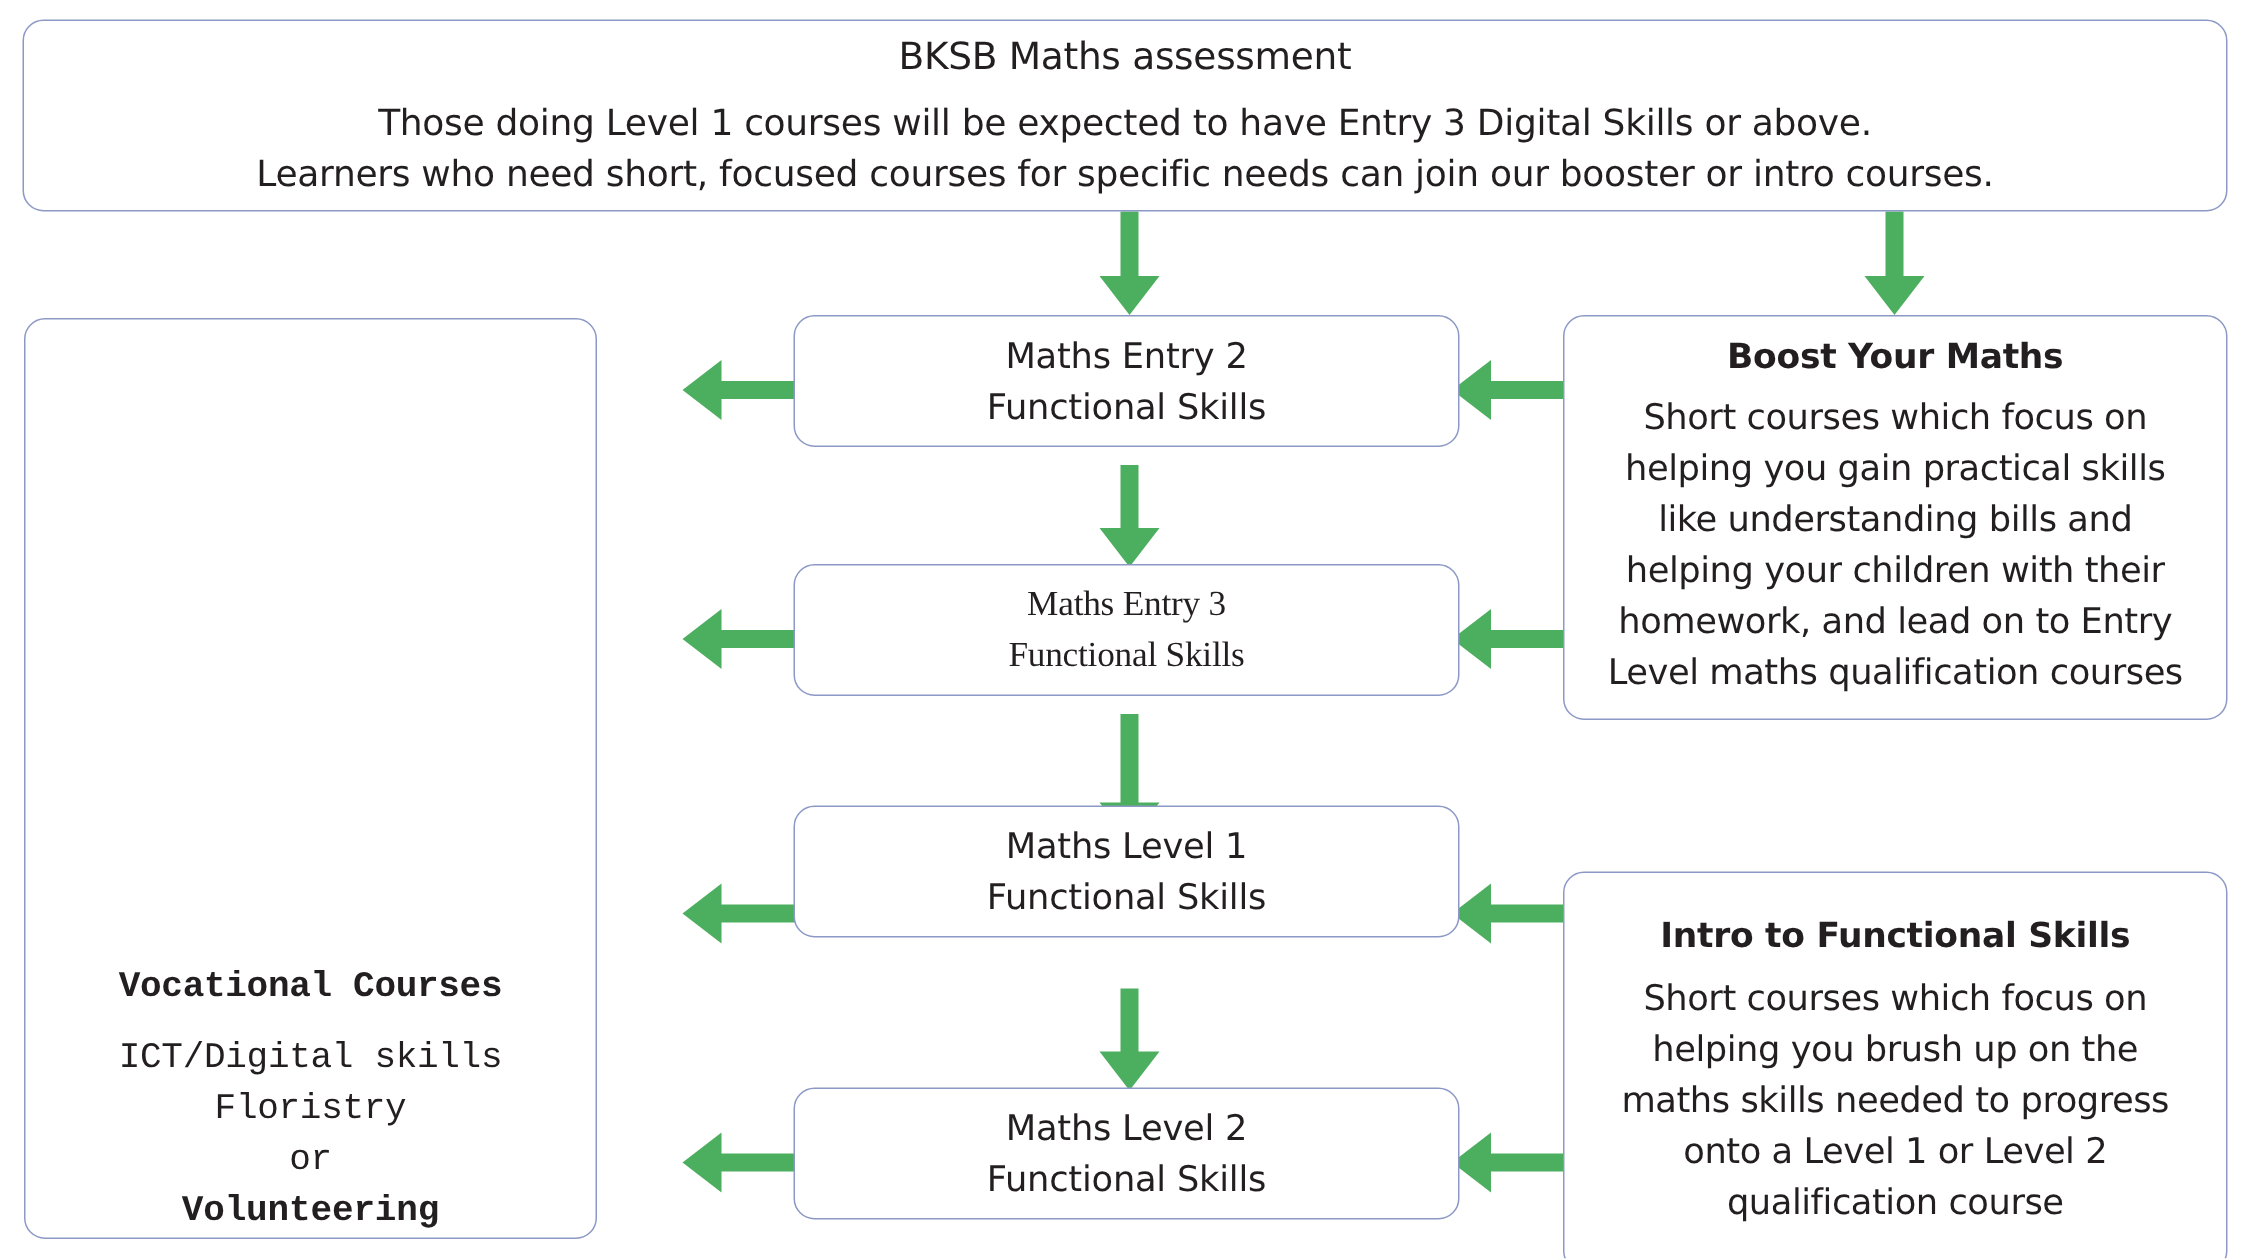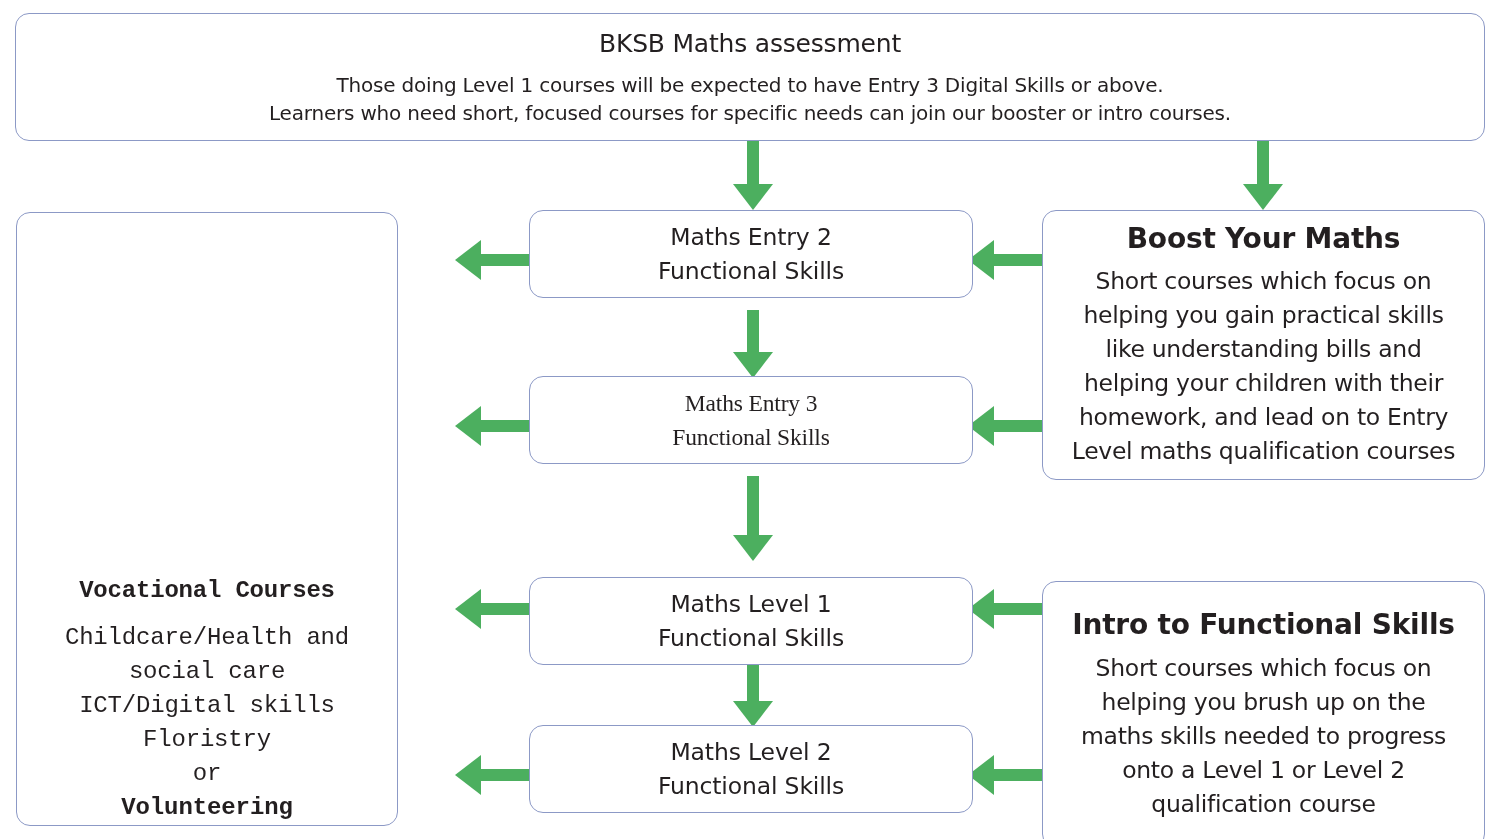--- a/index.html
+++ b/index.html
@@ -49,21 +49,21 @@
     justify-content: center;
     padding-top: 2px;
   }
   #header-box .hdr-title {
     font-size: 25px;
     line-height: 1.2;
     letter-spacing: -0.2px;
     margin-bottom: 12px;
   }
   #header-box .hdr-line {
-    font-size: 20px;
+    font-size: 24px;
     line-height: 1.42;
     letter-spacing: -0.2px;
     white-space: nowrap;
   }
 
   
   #vocational-box {
     left: 16px;
     top: 212px;
     width: 382px;
@@ -90,33 +90,33 @@
   }
 
   
   .centre-box {
     left: 529px;
     width: 444px;
     height: 88px;
   }
   #maths-e2-box { top: 210px; }
   #maths-e3-box { top: 376px; font-family: Liberation Serif, serif; }
-  #maths-l1-box { top: 577px; }
+  #maths-l1-box { top: 537px; }
   #maths-l2-box { top: 725px; }
 
   
   .right-box {
     left: 1042px;
     width: 443px;
   }
   #boost-box { top: 210px; height: 270px; }
   #intro-box { top: 581px; height: 267px; }
   .right-box .rb-title {
     font-weight: bold;
-    font-size: 28px;
+    font-size: 23px;
     line-height: 1.2;
     margin-bottom: 9px;
     letter-spacing: -0.2px;
   }
   .right-box .rb-line {
     font-size: 23.5px;
     line-height: 1.45;
     letter-spacing: -0.3px;
     white-space: nowrap;
   }
@@ -181,21 +181,20 @@
     <div class="head"></div>
   </div>
 
   <div class="arrow arrow-down" style="left:1243px; top:141px; width:40px; height:69px;">
     <div class="shaft" style="width:12px; height:45px;"></div>
     <div class="head"></div>
   </div>
 
   <div class="box" id="vocational-box">
     <div class="voc-title">Vocational Courses</div>
-    <div class="voc-line">Childcare/Health and social care</div>
     <div class="voc-line">ICT/Digital skills</div>
     <div class="voc-line">Floristry</div>
     <div class="voc-line">or</div>
     <div class="voc-line bold">Volunteering</div>
   </div>
 
   <div class="box centre-box" id="maths-e2-box">
     <div class="ln">Maths Entry 2</div>
     <div class="ln">Functional Skills</div>
   </div>

